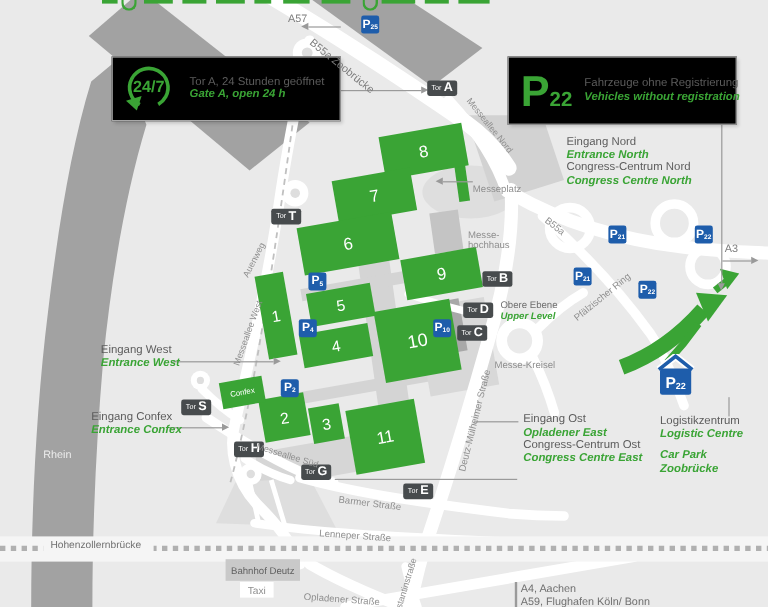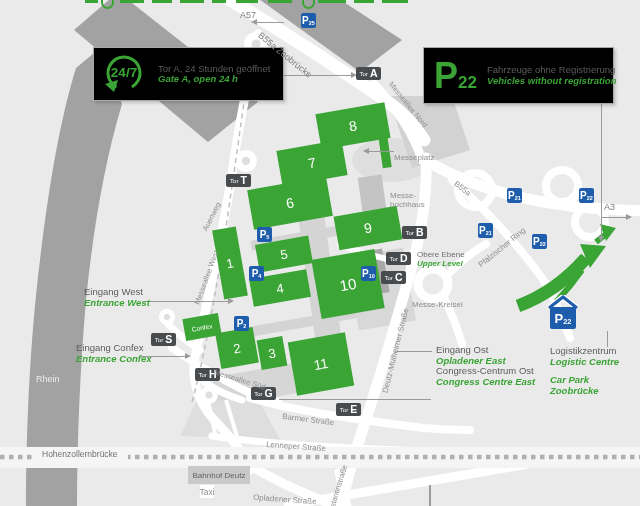--- a/index.html
+++ b/index.html
@@ -296,20 +296,26 @@
     <svg width="34" height="15" viewBox="0 0 34 15" style="position:absolute;left:0;top:0">
       <polyline points="3,13 17,2 31,13" fill="none" stroke="#fff" stroke-width="6"></polyline>
       <polyline points="3,13 17,2 31,13" fill="none" stroke="#1e5dab" stroke-width="3"></polyline>
     </svg>
     <div class="pb" style="left:4px;top:12px;width:26px;height:22px;position:absolute">
       <span class="p" style="font-size:13px">P</span>
       <span class="sub" style="font-size:7.5px;margin-top:7px">22</span>
     </div>
   </div>
 
+  <div class="blk" style="left:472px;top:114px">
+    <div class="de">Eingang Nord</div>
+    <div class="en">Entrance North</div>
+    <div class="de">Congress-Centrum Nord</div>
+    <div class="en">Congress Centre North</div>
+  </div>
   <div class="blk" style="left:76px;top:343px">
     <div class="de">Eingang Confex</div>
     <div class="en">Entrance Confex</div>
   </div>
   <div class="blk" style="left:84px;top:287px">
     <div class="de">Eingang West</div>
     <div class="en">Entrance West</div>
   </div>
   <div class="blk" style="left:436px;top:345px">
     <div class="de">Eingang Ost</div>
@@ -346,18 +352,22 @@
   <div class="s" style="left:42px;top:449px;font-size:8.5px;color:#707070">Hohenzollernbrücke</div>
 
   <div class="s" style="left:394px;top:153px">Messeplatz</div>
   <div class="s wrap" style="left:390px;top:191px;width:42px;white-space:normal;line-height:9px">Messe-hochhaus</div>
   <div class="s" style="left:412px;top:300px">Messe-Kreisel</div>
   <div class="s" style="left:36px;top:374px;font-size:9px;color:#ededed">Rhein</div>
 
   <div style="position:absolute;left:188px;top:466px;width:62px;height:18px;background:#c9c9c9;display:flex;align-items:center;justify-content:center">
     <span style="font-size:8px;color:#616161;white-space:nowrap">Bahnhof Deutz</span>
   </div>
-  <div style="position:absolute;left:200px;top:485px;width:14px;height:13px;background:#fff;display:flex;align-items:center;justify-content:center">
+  <div style="position:absolute;left:200px;top:485px;width:28px;height:13px;background:#fff;display:flex;align-items:center;justify-content:center">
     <span style="font-size:8.5px;color:#8f8f8f">Taxi</span>
   </div>
 
+  <div class="blk" style="left:434px;top:485px">
+    <div style="font-size:9px;color:#6f6f6f;line-height:10.5px">A4, Aachen</div>
+    <div style="font-size:9px;color:#6f6f6f;line-height:10.5px">A59, Flughafen Köln/ Bonn</div>
+  </div>
 
 </div>
 
 </body></html>

